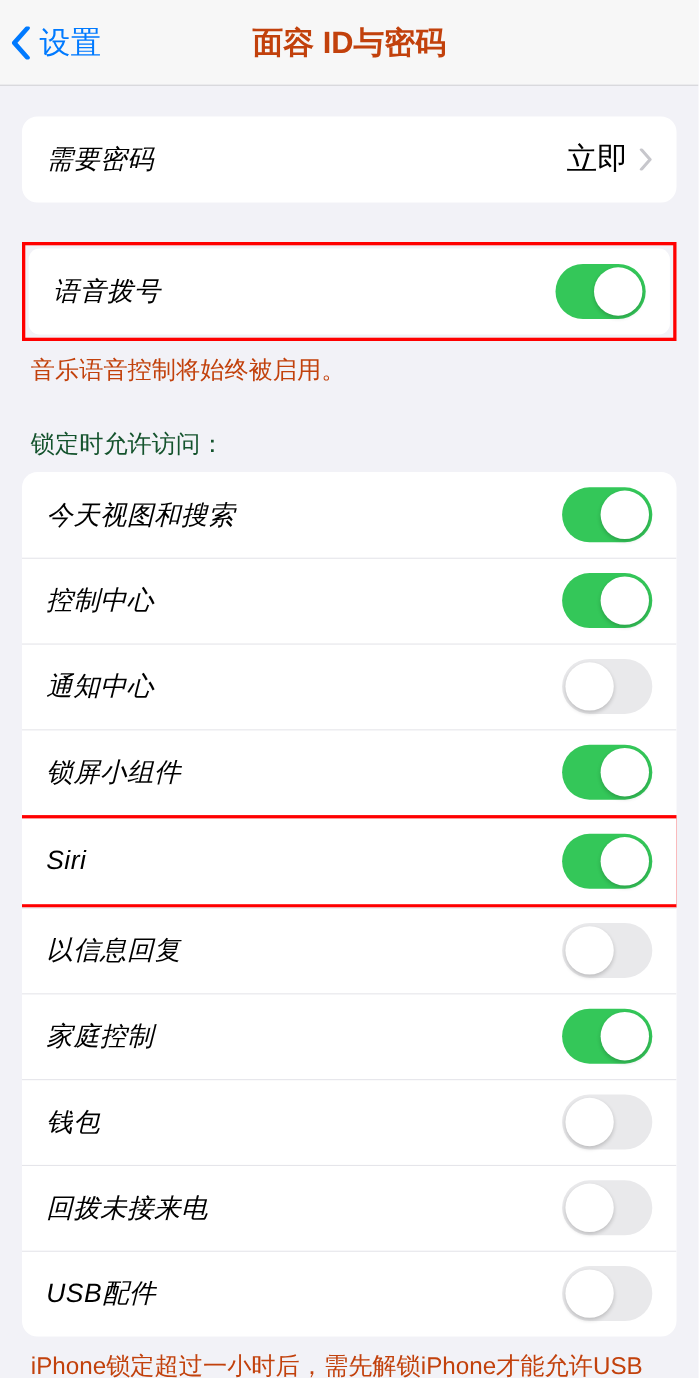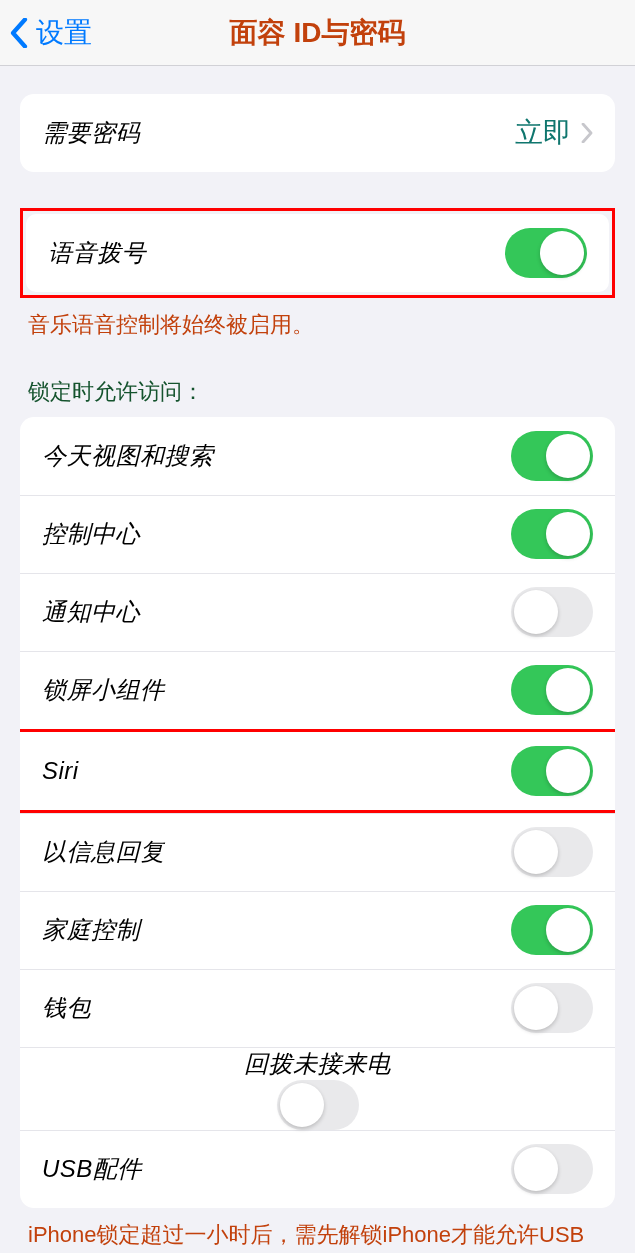--- a/index.html
+++ b/index.html
@@ -9,21 +9,21 @@
       -webkit-font-smoothing: antialiased;
     }
     body {
       width: 635px;
       height: 1253px;
       background: #f2f2f7;
       font-family: -apple-system, "PingFang SC", "Helvetica Neue", sans-serif;
       overflow: hidden;
     }
     .nav-bar {
-      height: 66px;
+      height: 78px;
       background: #f7f7f7;
       border-bottom: 1px solid #d1d1d6;
       display: flex;
       align-items: center;
       position: relative;
       padding: 0 10px;
     }
     .back-button {
       display: flex;
       align-items: center;
@@ -87,21 +87,21 @@
       font-size: 24px;
       letter-spacing: 0.5px;
       font-style: italic;
     }
     .row-right {
       display: flex;
       align-items: center;
       gap: 10px;
     }
     .row-value {
-      color: #0f766e;
+      color: #000000;
       font-size: 28px;
     }
     .chevron-right {
       width: 12px;
       height: 20px;
       color: #c7c7cc;
     }
     .footer-text {
       font-size: 22px;
       color: #c2410c;
@@ -234,21 +234,21 @@
             <div class="toggle on">
               <div class="toggle-knob"></div>
             </div>
           </div>
           <div class="row" style="border-top: 1px solid rgb(229, 229, 234); margin-left: 0px; padding: 0px 22px;">
             <span class="row-label">钱包</span>
             <div class="toggle off">
               <div class="toggle-knob"></div>
             </div>
           </div>
-          <div class="row" style="border-top: 1px solid rgb(229, 229, 234); margin-left: 0px; padding: 0px 22px; flex-direction: column;">
+          <div class="row" style="border-top: 1px solid rgb(229, 229, 234); margin-left: 0px; padding: 0px 22px;">
             <span class="row-label">回拨未接来电</span>
             <div class="toggle off">
               <div class="toggle-knob"></div>
             </div>
           </div>
           <div class="row" style="border-top: 1px solid rgb(229, 229, 234); margin-left: 0px; padding: 0px 22px;">
             <span class="row-label">USB配件</span>
             <div class="toggle off">
               <div class="toggle-knob"></div>
             </div>

